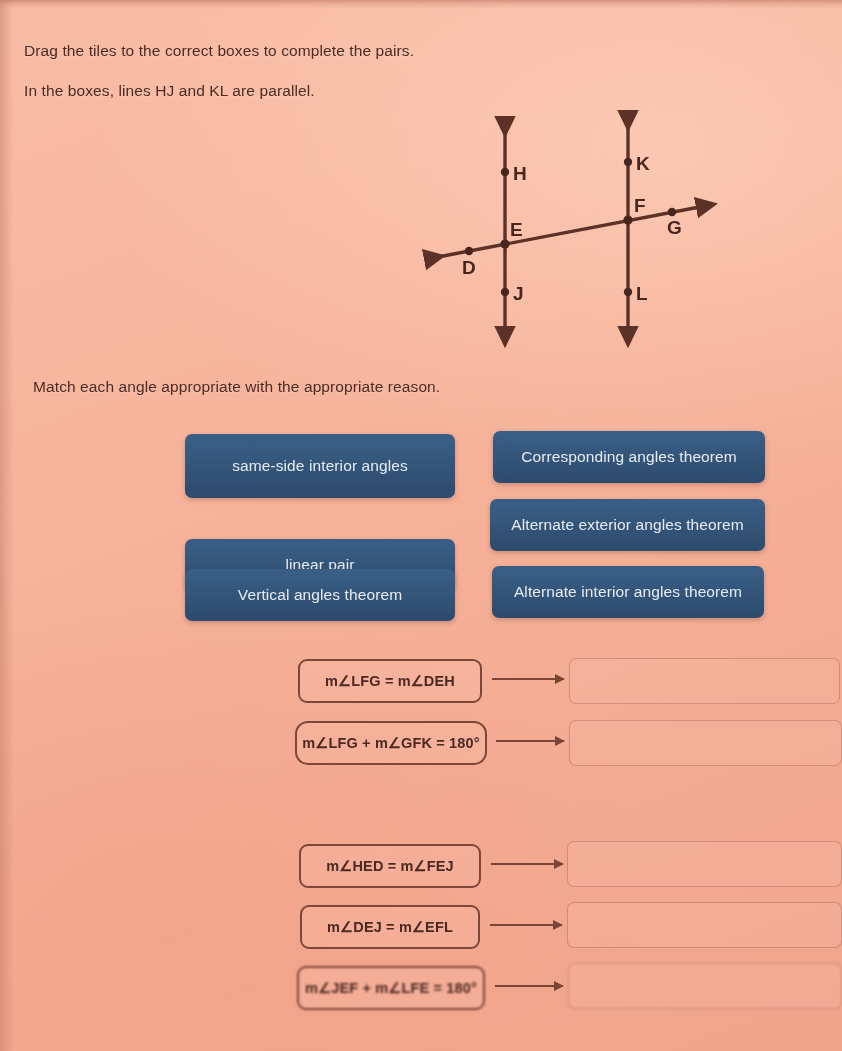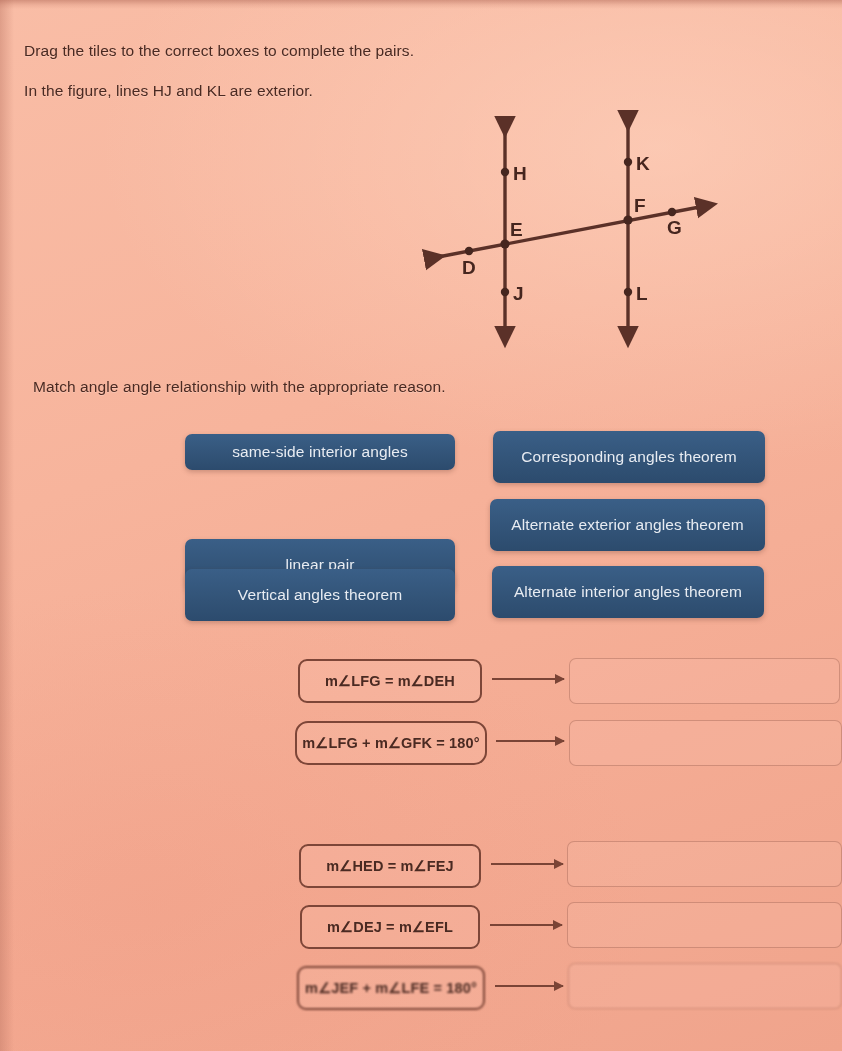--- a/index.html
+++ b/index.html
@@ -86,21 +86,21 @@
     box-shadow: 0 2px 5px rgba(90,45,35,0.28);
     white-space: nowrap;
     padding: 0 8px;
     box-sizing: border-box;
     cursor: grab;
     user-select: none;
   }
   .tile.blur-1 { filter: blur(0.35px); }
   .tile.blur-2 { filter: blur(0.6px); }
 
-  #tile-same-side   { left: 185px; top: 434px; width: 270px; height: 36px; }
+  #tile-same-side   { left: 185px; top: 434px; width: 270px; height: 64px; }
   #tile-linear-pair { left: 185px; top: 502px; width: 270px; height: 52px; margin-top: 37px; }
   #tile-vertical    { left: 185px; top: 569px; width: 270px; height: 52px; }
   #tile-corresponding      { left: 493px; top: 431px; width: 272px; height: 52px; }
   #tile-alt-exterior       { left: 490px; top: 499px; width: 275px; height: 52px; }
   #tile-alt-interior       { left: 492px; top: 566px; width: 272px; height: 52px; text-align: center; }
 
   
   .row { position: absolute; left: 0; width: 842px; height: 52px; }
   #row-0 { top: 658px; }
   #row-1 { top: 720px; }
@@ -176,23 +176,23 @@
   #row-4 .eq-box, #row-4 .drop-box { filter: blur(0.55px); }
   #row-5 .eq-box, #row-5 .drop-box { filter: blur(0.8px); }
 </style>
 </head>
 <body>
 
 <div id="page">
 
   <div class="prompt" id="prompt-drag">Drag the tiles to the correct boxes to complete the pairs.</div>
 
-  <div class="prompt" id="prompt-fig">In the figure, lines HJ and KL are exterior.</div>
-
-  <div class="prompt" id="prompt-match">Match angle angle relationship with the appropriate reason.</div>
+  <div class="prompt" id="prompt-fig">In the boxes, lines HJ and KL are parallel.</div>
+
+  <div class="prompt" id="prompt-match">Match each angle appropriate with the appropriate reason.</div>
 
   <div id="figure-wrap">
     <svg id="figure-svg" viewBox="0 0 330 270" xmlns="http://www.w3.org/2000/svg">
       <defs>
         <marker id="arrowEnd" markerWidth="9" markerHeight="9" refX="4.2" refY="3.2" orient="auto" markerUnits="strokeWidth">
           <path d="M0,0 L0,6.4 L6.6,3.2 z" fill="#5b3128"></path>
         </marker>
       </defs>
 
       <line x1="95" y1="30" x2="95" y2="240" stroke="#5b3128" stroke-width="3.4" marker-start="url(#arrowEnd)" marker-end="url(#arrowEnd)"></line>

